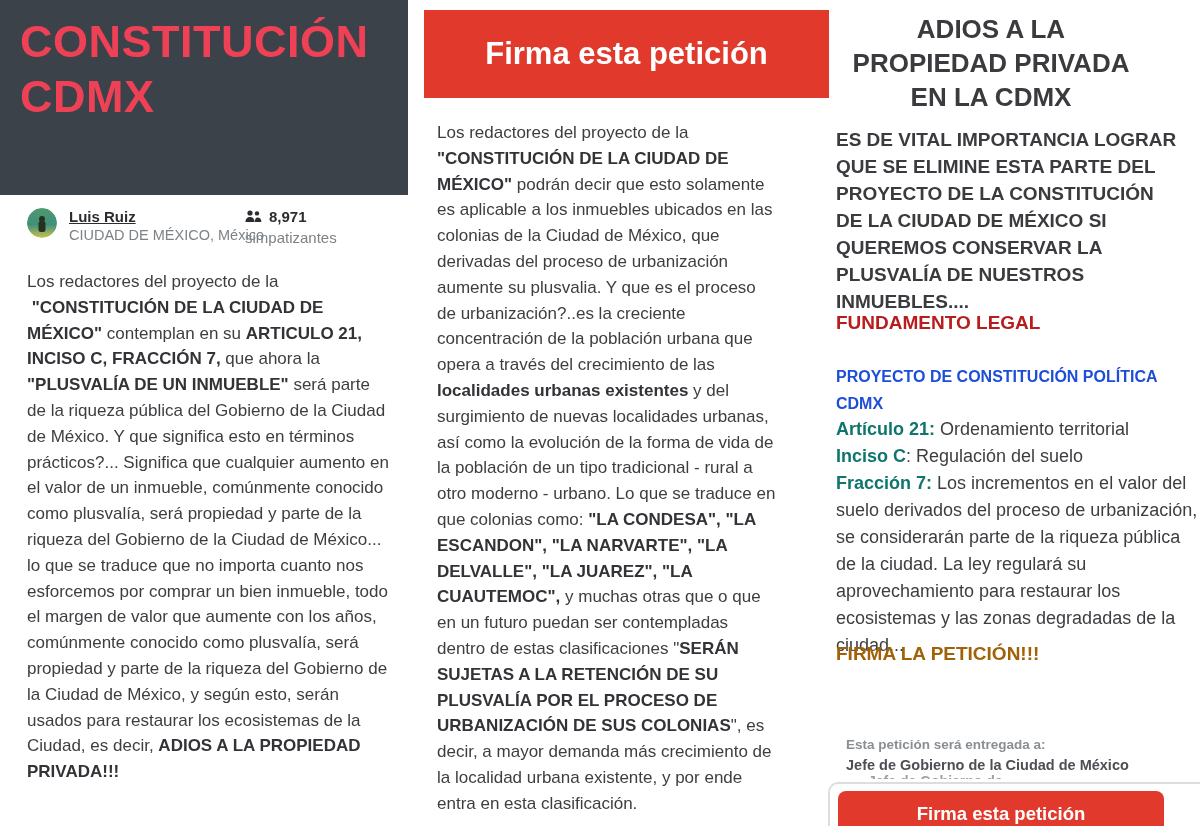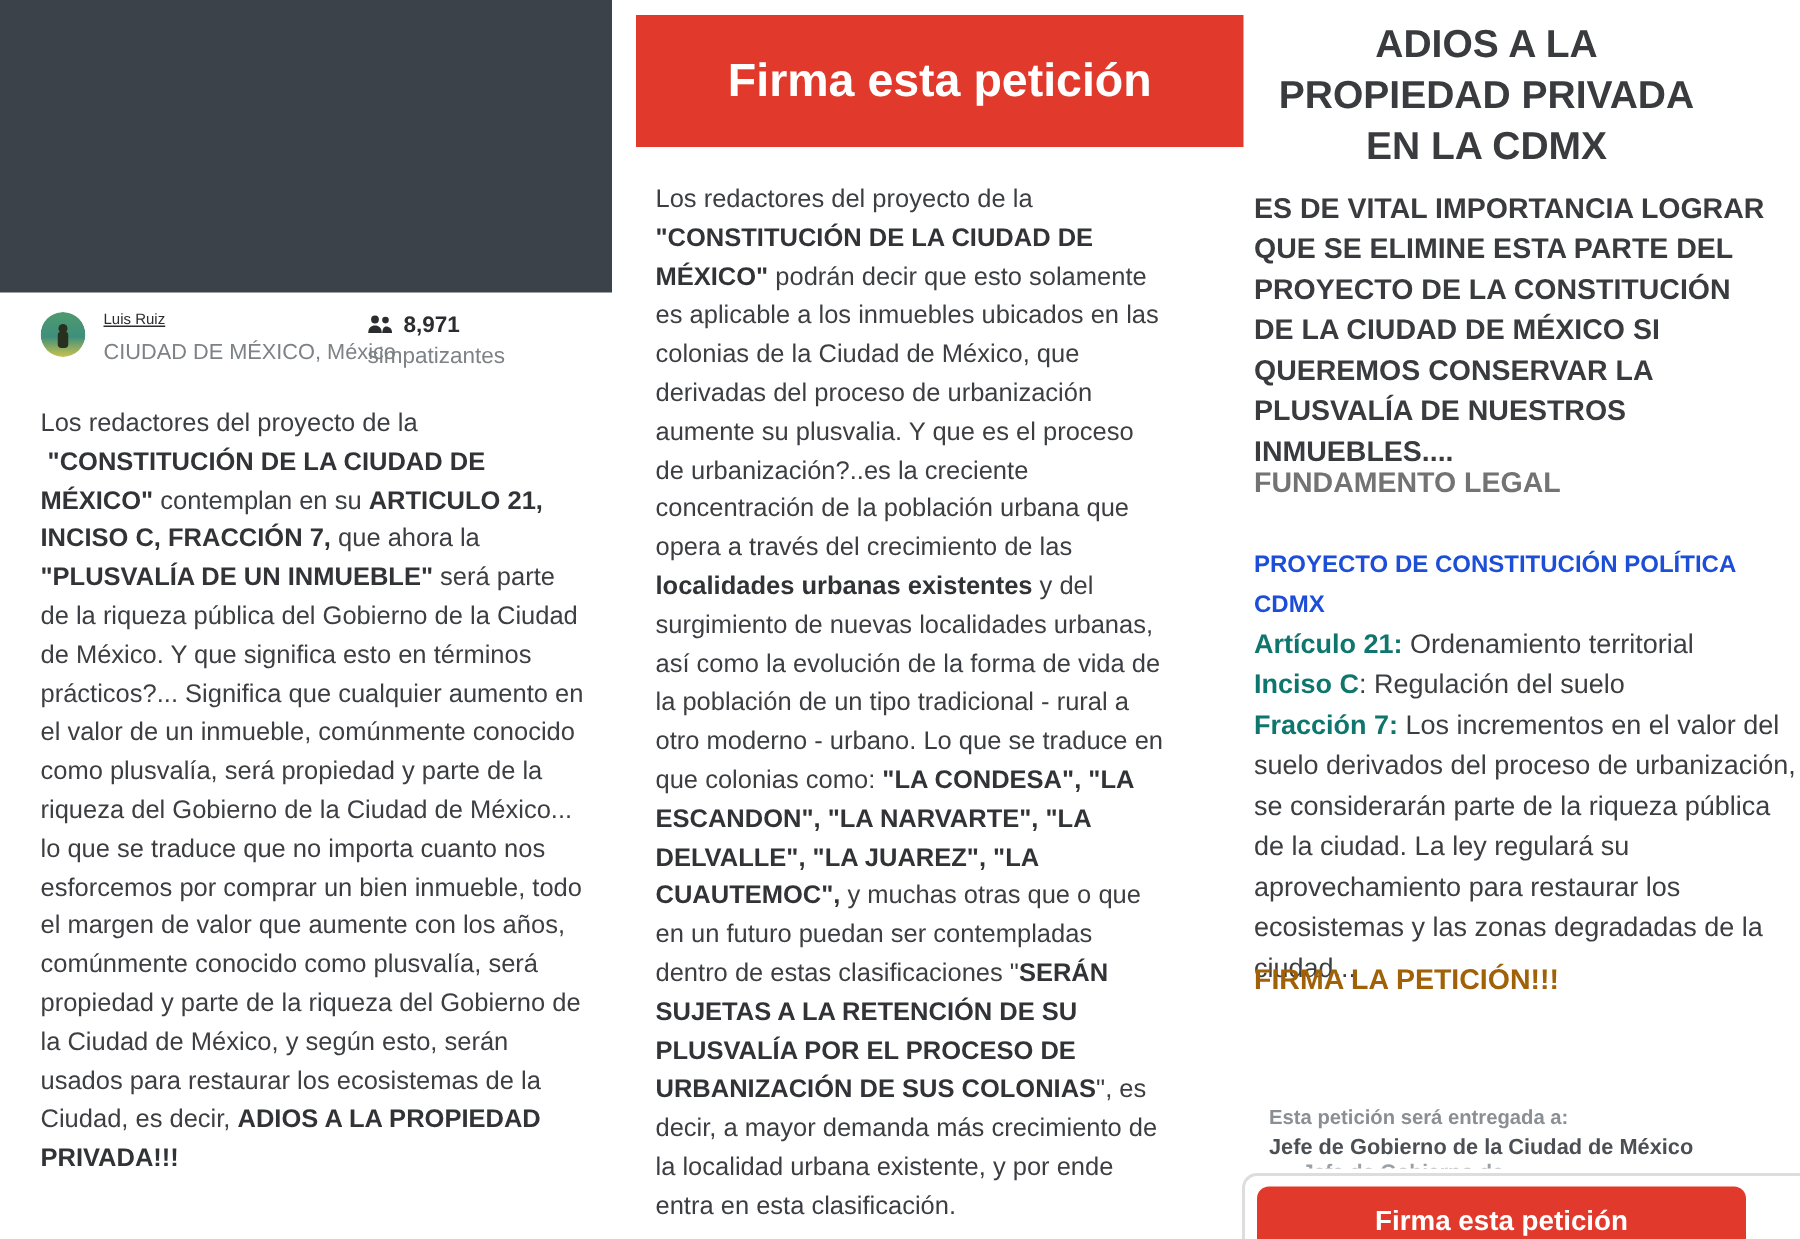--- a/index.html
+++ b/index.html
@@ -7,61 +7,63 @@
     font-family:"Liberation Sans","DejaVu Sans",sans-serif; }
   .abs { position:absolute; }
 
   
   .hero { left:0; top:0; width:408px; height:195px; background:#3b4249; padding:14px 0 0 20px; }
   .hero-title { color:#ef4156; font-weight:700; font-size:45px; line-height:55px; letter-spacing:0.5px; white-space:pre-line; }
   .hero-sub { color:#ffffff; font-weight:700; font-size:36px; line-height:44px; margin-top:8px; }
 
   .author-row { left:27px; top:205px; width:380px; height:46px; }
   .avatar { position:absolute; left:0; top:3px; width:30px; height:30px; border-radius:50%; overflow:hidden; }
-  .author-name { position:absolute; left:42px; top:3px; font-size:10px; font-weight:400; color:#2b2c2f; text-decoration:underline; cursor:pointer; }
+  .author-name { position:absolute; left:42px; top:3px; font-size:15px; font-weight:700; color:#2b2c2f; text-decoration:underline; cursor:pointer; }
   .author-loc { position:absolute; left:42px; top:22px; font-size:14.5px; color:#7d8286; }
 
   .supporters { left:245px; top:205px; width:160px; }
   .sup-line { position:absolute; left:0; top:3px; display:flex; align-items:center; gap:7px; }
   .sup-count { font-size:15px; font-weight:700; color:#2b2c2f; }
   .sup-label { position:absolute; left:0; top:24px; font-size:15px; color:#7d8286; }
 
   .para { font-size:17px; line-height:25.8px; color:#3d3e41; white-space:pre-wrap; }
   .para b { font-weight:700; color:#323337; }
   .left-para  { left:27px;  top:269px; width:366px; }
 
   
   .banner { left:424px; top:10px; width:405px; height:88px; background:#e13a2c; color:#ffffff;
     font-weight:700; font-size:31px; display:flex; align-items:center; justify-content:center; cursor:pointer; }
   .mid-para { left:437px; top:120px; width:340px; }
 
   
   .headline { left:812px; top:12px; width:358px; text-align:center; font-size:26px; font-weight:700;
     color:#3a3b3e; line-height:34px; white-space:pre-line; }
   .intro { left:836px; top:126px; width:348px; font-size:19px; font-weight:700; color:#3a3b3e; line-height:27px; }
-  .fundamento { left:836px; top:312px; width:350px; font-size:19px; font-weight:700; color:#737373; }
+  .fundamento { left:836px; top:312px; width:350px; font-size:19px; font-weight:700; color:#b91c1c; }
   .proyecto { left:836px; top:363px; width:336px; font-size:16px; font-weight:700; color:#1d4ed8; line-height:27px; }
   .legal { left:836px; top:416px; width:362px; font-size:18px; line-height:27px; color:#3d3e41; white-space:pre-wrap; }
   .legal b { font-weight:700; color:#0f766e; }
   .firma-cta { left:836px; top:643px; width:350px; font-size:19px; font-weight:700; color:#a16207; }
 
   .delivery-label { left:846px; top:737px; width:340px; font-size:13.5px; font-weight:700; color:#8a8f93; }
   .delivery-recipient { left:846px; top:757px; width:340px; font-size:14.5px; font-weight:700; color:#4c4f53; }
   .clipped-line { left:868px; top:773px; width:150px; height:6px; overflow:hidden; font-size:14px; font-weight:700; color:#9aa0a4; }
 
   
   .footer-bar { left:828px; top:782px; width:372px; height:50px; background:#ffffff;
     border-top:2px solid #dcdddf; border-left:2px solid #dcdddf; border-top-left-radius:10px; }
   .footer-btn { left:838px; top:791px; width:326px; height:46px; background:#e13a2c; border:none;
     border-radius:8px; color:#ffffff; font-family:inherit; font-weight:700; font-size:18.5px; cursor:pointer; }
 </style>
 </head>
 <body>
 
 <div class="abs hero">
+  <div class="hero-title">CONSTITUCIÓN
+CDMX</div>
 </div>
 
 <div class="abs author-row">
   <div class="avatar">
     <svg width="30" height="30" viewBox="0 0 30 30">
       <defs>
         <linearGradient id="avbg" x1="0" y1="0" x2="0" y2="1">
           <stop offset="0" stop-color="#4e9a6e"></stop>
           <stop offset="0.55" stop-color="#3f8f7c"></stop>
           <stop offset="1" stop-color="#c9c24e"></stop>

